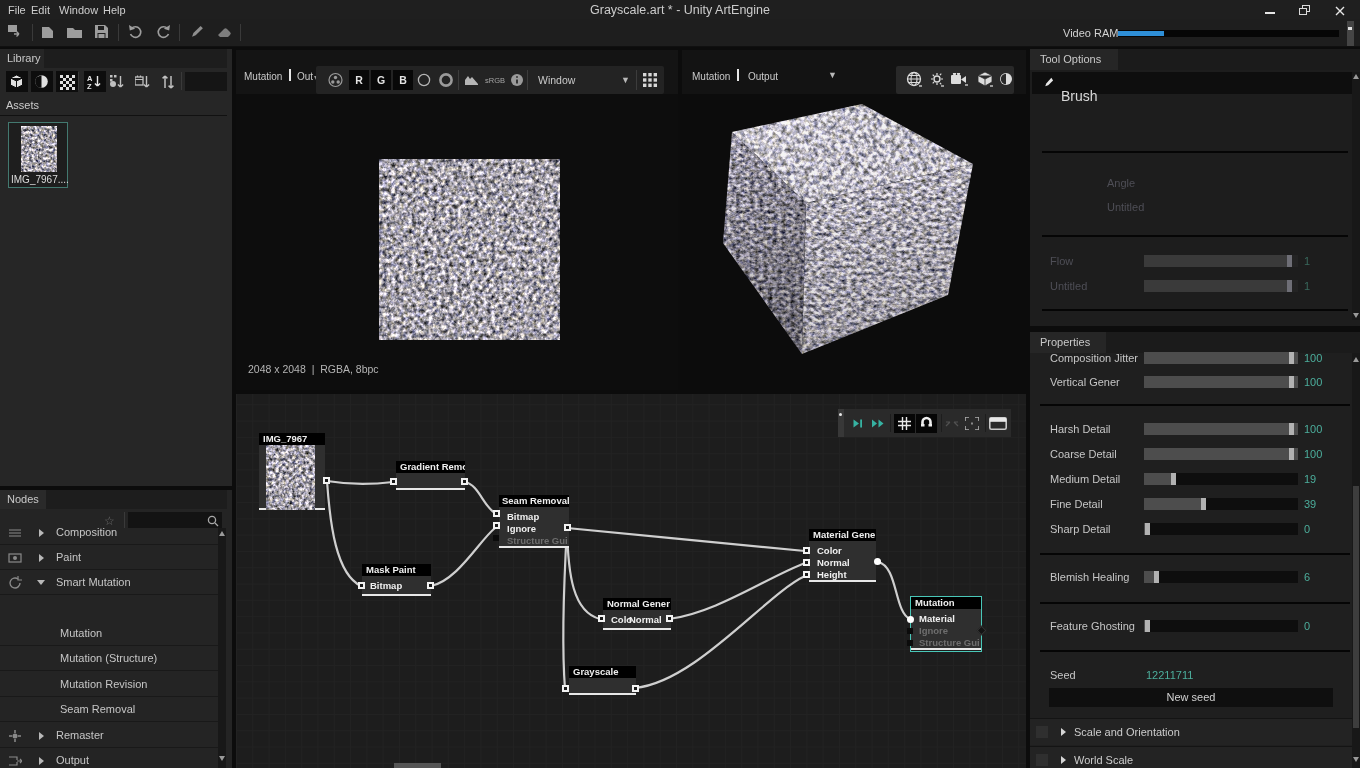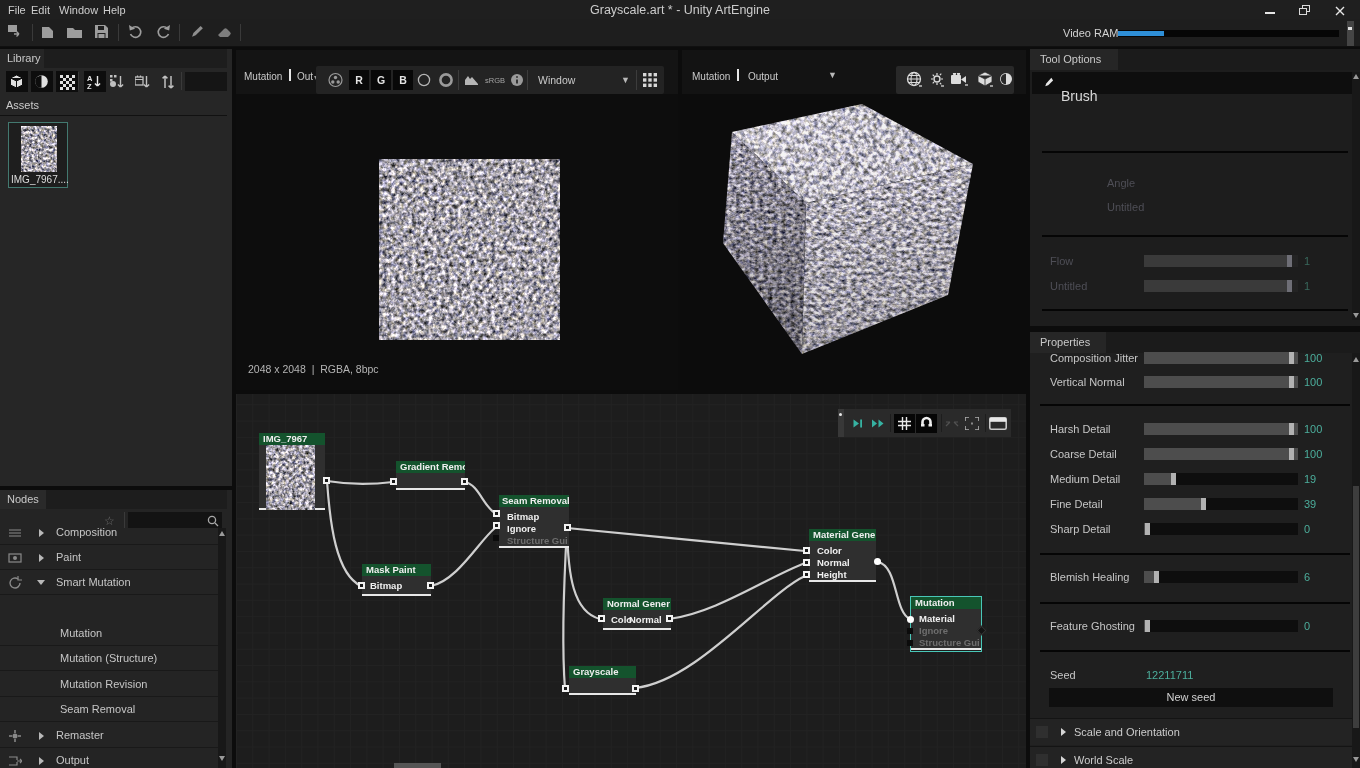--- a/index.html
+++ b/index.html
@@ -47,21 +47,21 @@
 #v3d{left:682px;top:50px;width:344px;height:340px;background:#131313}
 #v3dport{position:absolute;left:0;top:44px;width:344px;height:296px;background:#0c0c0c;overflow:hidden}
 #v3dbar{position:absolute;left:214px;top:16px;width:118px;height:28px;background:#292929;border-radius:2px}
 
 #graph{left:236px;top:394px;width:790px;height:374px;background:#1d1d1d;overflow:hidden}
 #grid{position:absolute;left:0;top:-6px;width:790px;height:380px;
 background-image:linear-gradient(#222222 1px,transparent 1px),linear-gradient(90deg,#222222 1px,transparent 1px);
 background-size:16.3px 16.3px}
 #gtools{position:absolute;left:602px;top:15px;width:173px;height:28px;background:#2a2a2a}
 .node{position:absolute}
-.ntitle{position:absolute;left:0;top:0;width:100%;height:12px;background:#14532d;color:#efefef;font-size:9.5px;font-weight:bold;padding:0 0 0 4px;line-height:12px;white-space:nowrap;overflow:hidden}
+.ntitle{position:absolute;left:0;top:0;width:100%;height:12px;background:#000000;color:#efefef;font-size:9.5px;font-weight:bold;padding:0 0 0 4px;line-height:12px;white-space:nowrap;overflow:hidden}
 .nbody{position:absolute;left:0;top:12px;width:100%;background:#2f2f2f;border-bottom:2px solid #e8e8e8}
 .prow{position:relative;height:12px;line-height:12px;font-size:9.5px;font-weight:bold;color:#f0f0f0;padding-left:8px;white-space:nowrap;overflow:hidden}
 .prow.dim{color:#6e6e6e}
 .port{position:absolute;width:7px;height:7px;background:#1a1a1a;border:2px solid #f2f2f2}
 .portd{position:absolute;width:6px;height:6px;background:#0b0b0b}
 .portc{position:absolute;width:7px;height:7px;background:#fff;border-radius:50%}
 
 #rtool{left:1030px;top:49px;width:330px;height:277px;background:#1d1d1d}
 #rtooltabs{position:absolute;left:0;top:0;width:330px;height:21px;background:#1b1b1b}
 #rtooltab{position:absolute;left:0;top:0;width:88px;height:21px;background:#262626;padding:4px 0 0 10px;color:#c9c9c9}
@@ -613,21 +613,21 @@
       <div id="rproptab">Properties</div>
   <div class="srow" style="top:17px">
         <div class="lbl">Composition Jitter</div>
         <div class="track">
           <div class="fill" style="width:154px"></div>
           <div class="knob" style="left:145px"></div>
         </div>
         <div class="val">100</div>
       </div>
   <div class="srow" style="top:41px">
-        <div class="lbl">Vertical Normal</div>
+        <div class="lbl">Vertical Gener</div>
         <div class="track">
           <div class="fill" style="width:154px"></div>
           <div class="knob" style="left:145px"></div>
         </div>
         <div class="val">100</div>
       </div>
   <div class="hr" style="left:10px;top:72px;width:310px"></div>
   <div class="srow" style="top:88px">
         <div class="lbl">Harsh Detail</div>
         <div class="track">

